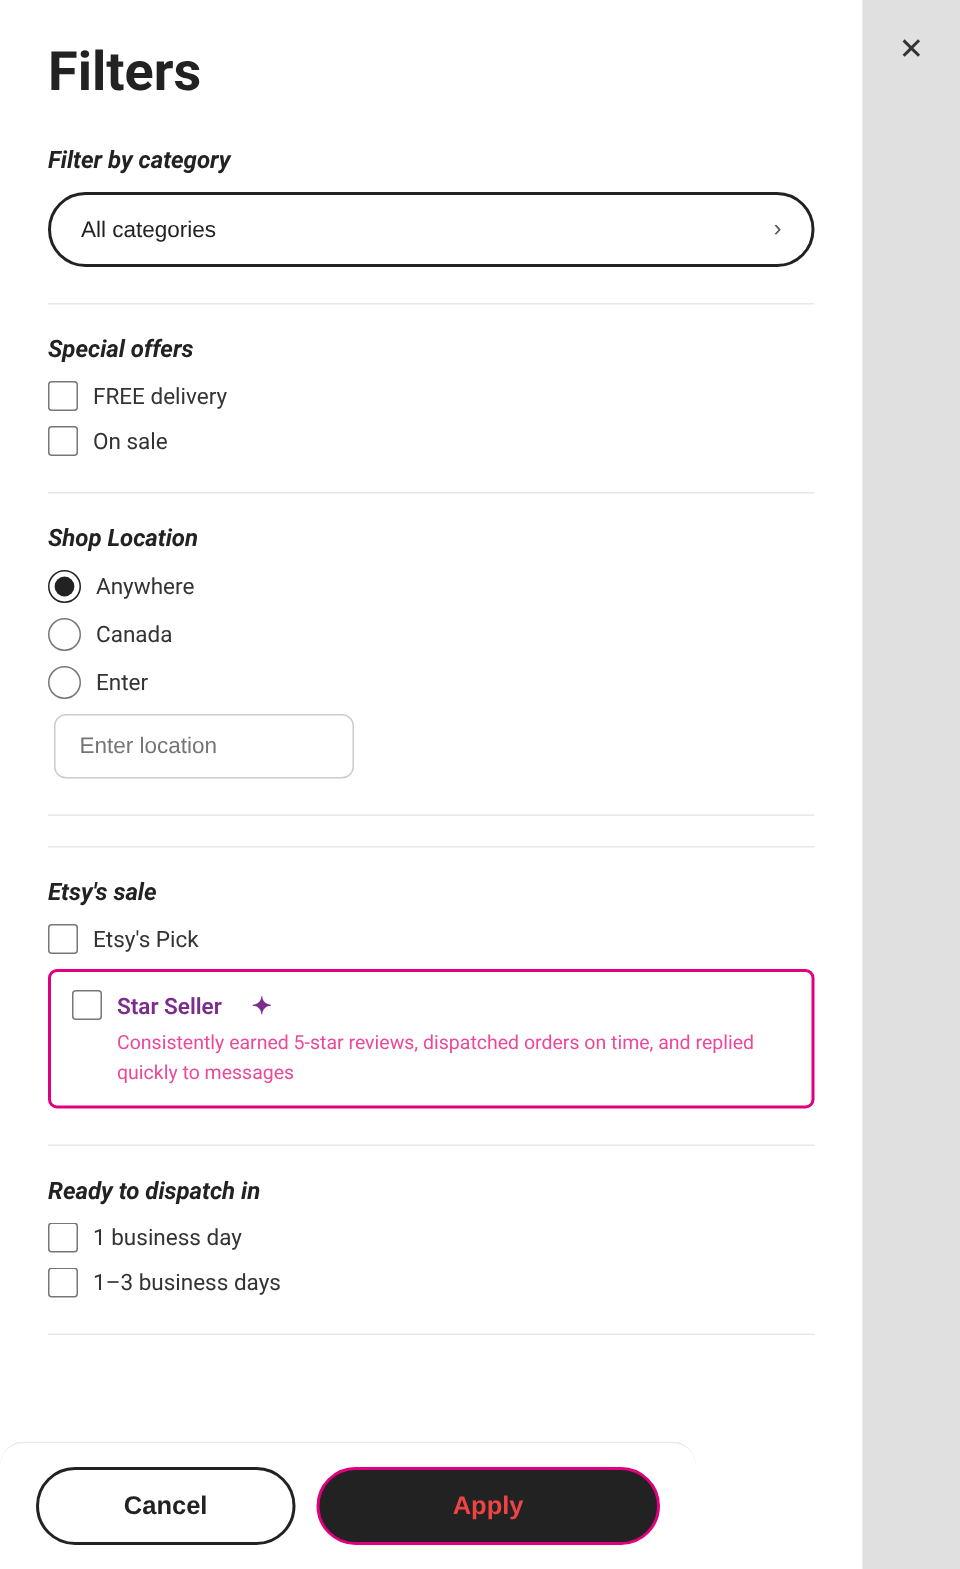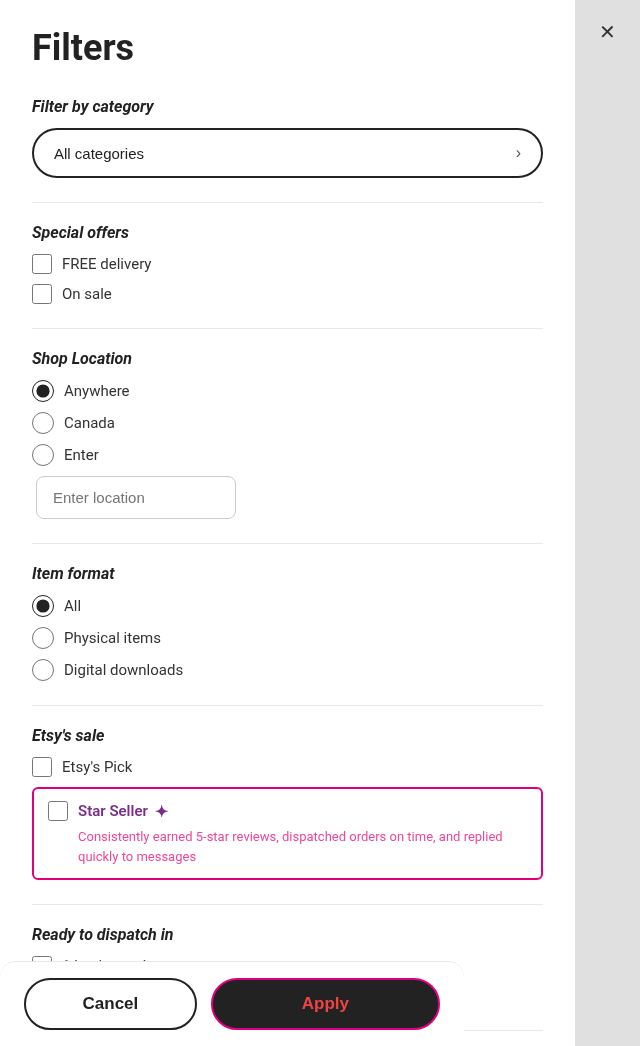--- a/index.html
+++ b/index.html
@@ -156,22 +156,22 @@
       border-radius: 3px;
       cursor: pointer;
       accent-color: #222;
       flex-shrink: 0;
     }
     .star-seller-label {
       font-size: 15px;
       font-weight: 600;
       color: #7b2d8b;
       display: flex;
-      align-items: center;
-      gap: 7px;
+      align-items: flex-end;
+      gap: 20px;
     }
     .star-seller-badge {
       color: #7b2d8b;
       font-size: 16px;
     }
     .star-seller-desc {
       font-size: 13px;
       color: #ec4899;
       line-height: 1.5;
       margin-left: 30px;
@@ -257,35 +257,20 @@
       <input type="radio" name="location" style="">
       <span class="radio-label">Enter</span>
     </label>
     <div class="location-input-wrap">
       <input type="text" class="location-input" placeholder="Enter location" style="">
     </div>
   </div>
 
   <hr class="divider">
 
-  <div class="section">
-    <div class="section-label">Item format</div>
-    <label class="radio-row">
-      <input type="radio" name="format" checked="" style="">
-      <span class="radio-label">All</span>
-    </label>
-    <label class="radio-row">
-      <input type="radio" name="format" style="">
-      <span class="radio-label">Physical items</span>
-    </label>
-    <label class="radio-row">
-      <input type="radio" name="format" style="">
-      <span class="radio-label">Digital downloads</span>
-    </label>
-  </div>
 
   <hr class="divider">
 
   <div class="section">
     <div class="section-label">Etsy's sale</div>
     <label class="checkbox-row">
       <input type="checkbox" style="">
       <span class="checkbox-label">Etsy's Pick</span>
     </label>
 

